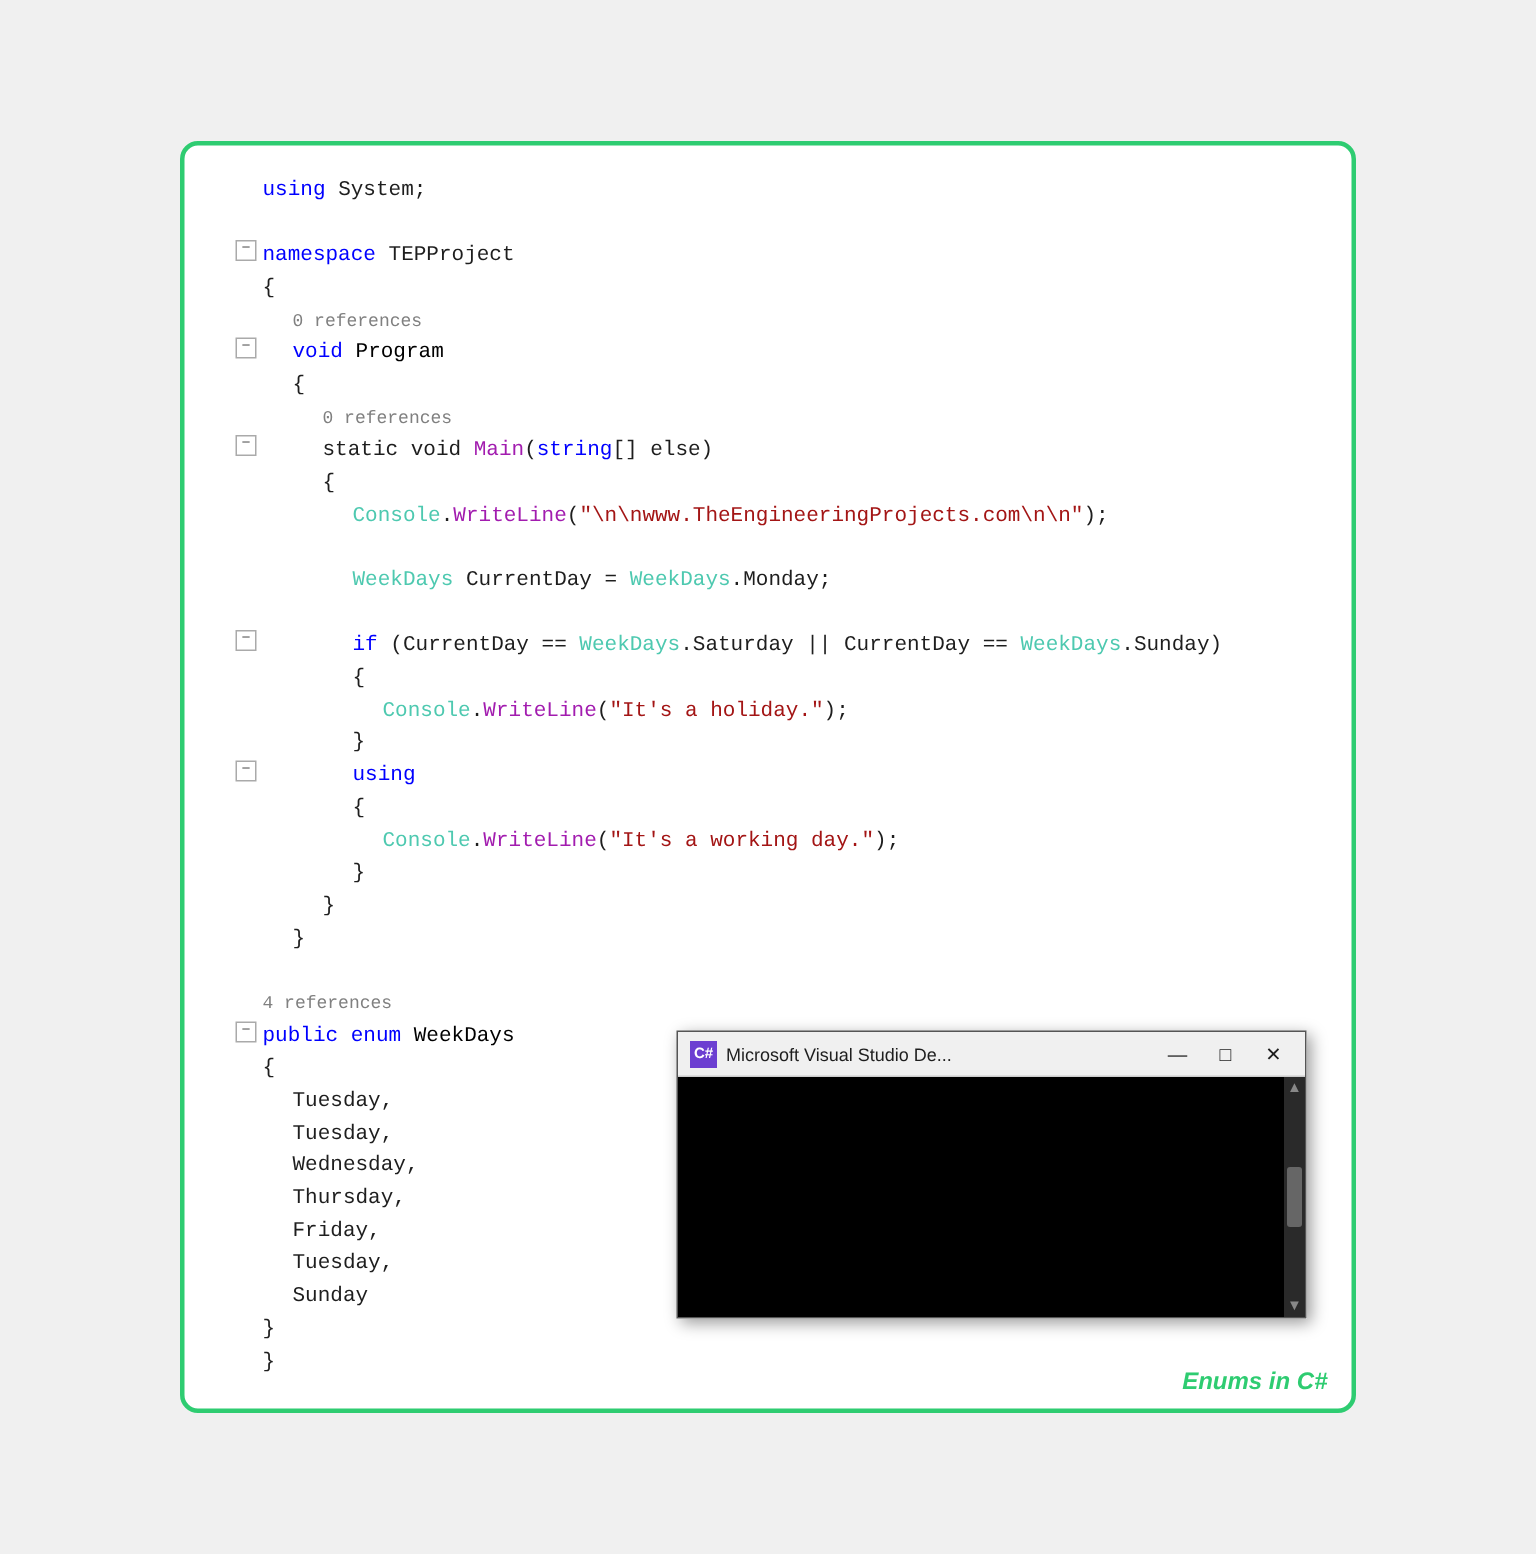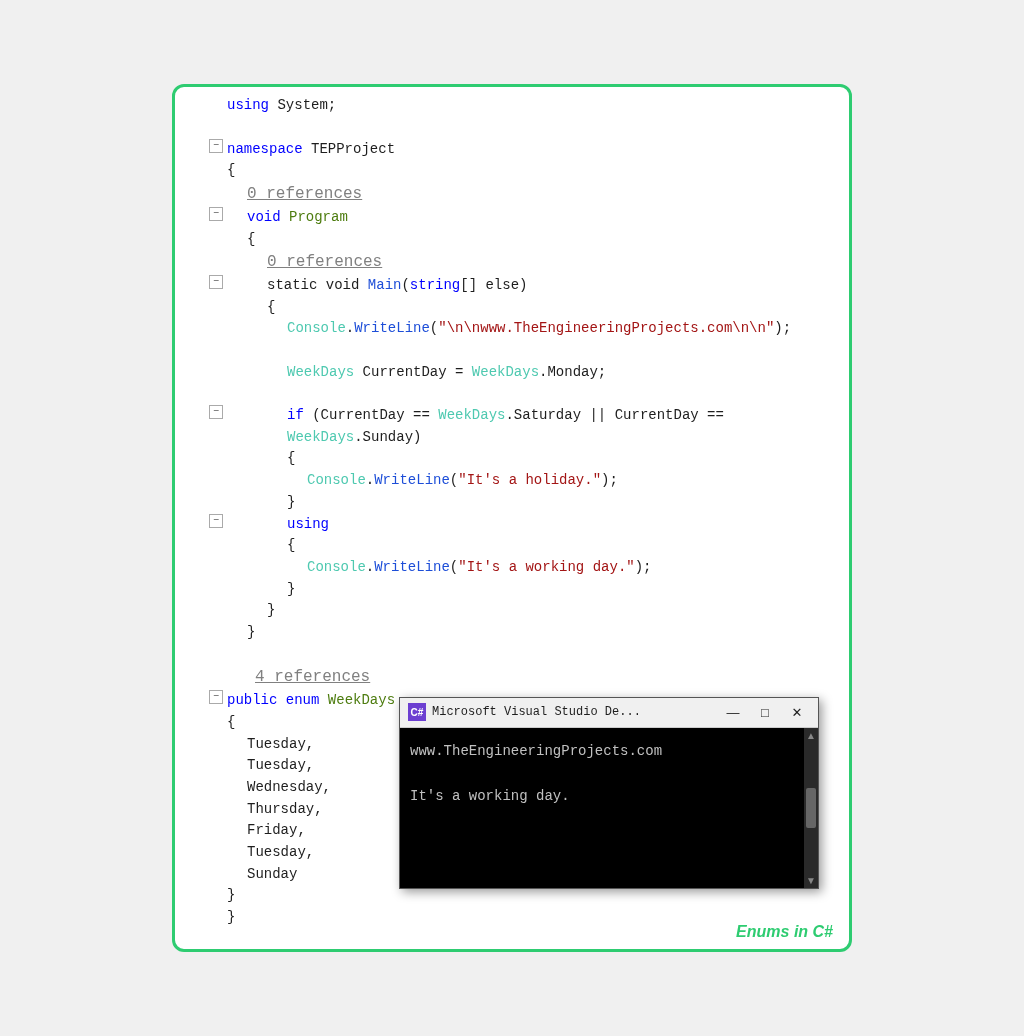--- a/index.html
+++ b/index.html
@@ -8,22 +8,22 @@
       display: flex;
       justify-content: center;
       align-items: center;
       min-height: 100vh;
       font-family: Arial, sans-serif;
     }
     .card {
       background: #ffffff;
       border: 3px solid #2ecc71;
       border-radius: 12px;
-      padding: 8px 28px 20px 20px;
-      width: 680px;
+      padding: 20px 28px 20px 20px;
+      width: 784px;
       position: relative;
     }
     .code-area {
       font-family: 'Consolas', 'Courier New', monospace;
       font-size: 14px;
       line-height: 1.55;
       position: relative;
     }
     .collapse-btn {
       width: 14px;
@@ -34,24 +34,24 @@
       align-items: center;
       justify-content: center;
       font-size: 10px;
       cursor: pointer;
       color: #555;
       line-height: 1;
       flex-shrink: 0;
     }
     
     .kw-blue { color: #0000ff; }
-    .kw-teal { color: #4d7c0f; }
+    .kw-teal { color: #000000; }
     .str-red { color: #a31515; }
-    .ref-gray { color: #808080; font-size: 16px; text-decoration: underline; }
-    .method-gold { color: #1d4ed8; }
+    .ref-gray { color: #808080; font-size: 12px; }
+    .method-gold { color: #a21caf; }
     .normal { color: #1e1e1e; }
     .cyan { color: #4ec9b0; }
 
     
     .console-window {
       position: absolute;
       bottom: 60px;
       right: 30px;
       width: 420px;
       border: 1px solid #555;
@@ -76,21 +76,21 @@
       justify-content: center;
       color: white;
       font-size: 10px;
       font-weight: bold;
       flex-shrink: 0;
     }
     .console-title {
       flex: 1;
       font-size: 12px;
       color: #1e1e1e;
-      font-family: Liberation Mono, monospace;
+      font-family: Liberation Sans, sans-serif;
       overflow: hidden;
       text-overflow: ellipsis;
       white-space: nowrap;
     }
     .console-btn {
       width: 26px;
       height: 20px;
       display: flex;
       align-items: center;
       justify-content: center;
@@ -281,21 +281,21 @@
       <div class="row">
         <div class="row-gutter"></div>
         <div class="row-code"><span style="padding-left: 20px; display: inline-block;"><span class="normal">}</span></span></div>
       </div>
       <div class="row">
         <div class="row-gutter"></div>
         <div class="row-code"><span style="padding-left: 0px; display: inline-block;">&nbsp;</span></div>
       </div>
       <div class="row">
         <div class="row-gutter"></div>
-        <div class="row-code"><span style="padding-left: 0px; display: inline-block; margin-left: 28px;"><span class="ref-gray">4 references</span></span></div>
+        <div class="row-code"><span style="padding-left: 0px; display: inline-block;"><span class="ref-gray">4 references</span></span></div>
       </div>
       <div class="row">
         <div class="row-gutter">
           <div class="collapse-btn">−</div>
         </div>
         <div class="row-code"><span style="padding-left: 0px; display: inline-block;"><span class="kw-blue">public </span><span class="kw-blue">enum </span><span class="kw-teal">WeekDays</span></span></div>
       </div>
       <div class="row">
         <div class="row-gutter"></div>
         <div class="row-code"><span style="padding-left: 0px; display: inline-block;"><span class="normal">{</span></span></div>
@@ -342,25 +342,20 @@
     <div class="console-titlebar">
       <div class="console-icon">
         <span>C#</span>
       </div>
       <span class="console-title">Microsoft Visual Studio De...</span>
       <button class="console-btn">—</button>
       <button class="console-btn">□</button>
       <button class="console-btn close">✕</button>
     </div>
     <div class="console-body">
-      <div id="console-output">
-          <div class="console-text">www.TheEngineeringProjects.com</div>
-          <div class="console-text">&nbsp;</div>
-          <div class="console-text">It's a working day.</div>
-        </div>
       <div class="scrollbar-v">
         <span class="scrollbar-arrow">▲</span>
         <div class="scrollbar-thumb"></div>
         <span class="scrollbar-arrow">▼</span>
       </div>
     </div>
   </div>
 
   <div class="watermark">Enums in C#</div>
 </div>

